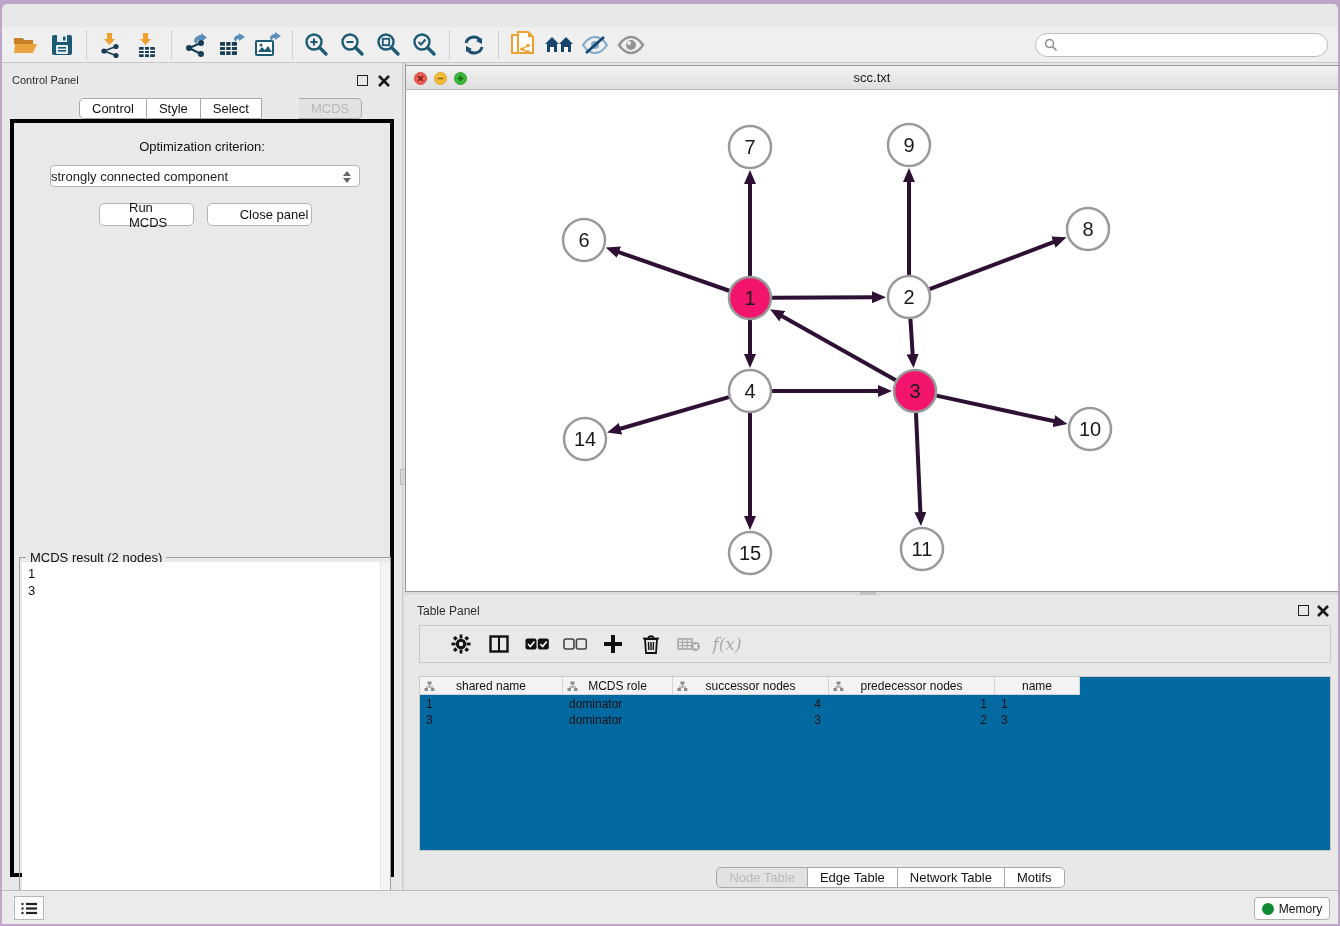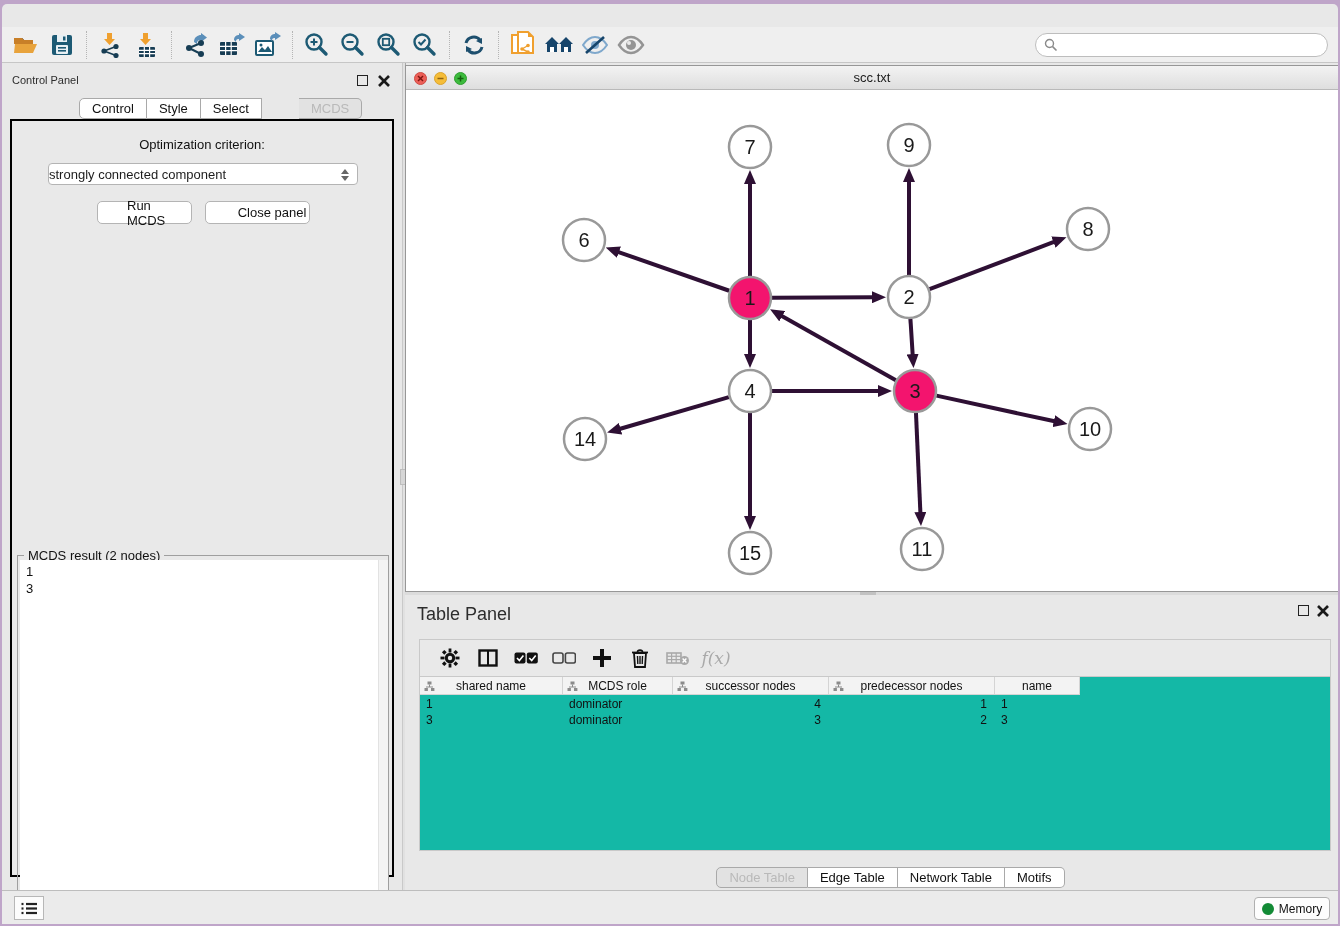--- a/index.html
+++ b/index.html
@@ -30,21 +30,21 @@
   .cp-float { right:34px; top:12px; }
   .close-x { position:absolute; width:12px; height:12px; }
   .cp-close { right:12px; top:12px; }
 
   .tabs-row { position:absolute; left:77px; top:35px; height:21px; display:flex; }
   .tab { height:21px; font-size:13px; padding:0 12px; display:flex; align-items:center; justify-content:center; background:#fff; border:1px solid #a9a9a9; border-left:none; color:#111; }
   .tab.first { border-left:1px solid #a9a9a9; border-radius:5px 0 0 5px; }
   .tab.last { border-radius:0 5px 5px 0; }
   .tab.disabled-selected { background:#e2e2e2; color:#b9b9b9;margin-left:37px; }
 
-  .cp-box { position:absolute; left:8px; top:56px; width:384px; height:758px; border:2px solid #000000; background:#e9e9e9; }
+  .cp-box { position:absolute; left:8px; top:56px; width:384px; height:758px; border:4px solid #000000; background:#e9e9e9; }
   .opt-label { position:absolute; left:0; top:16px; width:100%; text-align:center; font-size:13px; color:#111; }
   .cp-select { position:absolute; left:36px; top:42px; width:310px; height:22px; background:#fff; border:1px solid #b4b4b4; border-radius:4px; font-size:13px; display:flex; align-items:center; }
   .stepper { position:absolute; right:6px; top:3px; width:12px; height:16px; display:flex; flex-direction:column; align-items:center; justify-content:center; gap:2px; }
   .tri-up { width:0; height:0; border-left:4px solid transparent; border-right:4px solid transparent; border-bottom:5px solid #666; }
   .tri-dn { width:0; height:0; border-left:4px solid transparent; border-right:4px solid transparent; border-top:5px solid #666; }
   .btn { position:absolute; height:23px; background:#fff; border:1px solid #b4b4b4; border-radius:5px; font-size:13px; display:flex; align-items:center; justify-content:center; color:#111;padding-left:29px; }
 
   .result-fieldset { position:absolute; left:5px; top:434px; width:372px; height:378px; border:1px solid #9f9f9f; }
   .result-legend { position:absolute; left:6px; top:-8px; background:#e9e9e9; padding:0 4px; font-size:13px; color:#111; }
   .result-area { position:absolute; left:2px; top:4px; width:368px; height:370px; background:#fff; }
@@ -57,28 +57,28 @@
   .net-titlebar { position:absolute; left:0; top:0; width:100%; height:24px; background:linear-gradient(#f3f3f3,#dedede); border-bottom:1px solid #b9b9b9; }
   .net-title { position:absolute; width:100%; top:4px; text-align:center; font-size:13px; color:#1a1a1a; }
   .light { position:absolute; top:6px; width:13px; height:13px; border-radius:50%; display:flex; align-items:center; justify-content:center; }
   .net-canvas { position:absolute; left:0; top:24px; width:932px; height:501px; background:#fff; }
 
   .h-divider { position:absolute; left:403px; top:588px; width:934px; height:3px; background:#dcdcdc; }
   .h-handle { position:absolute; left:455px; top:0; width:16px; height:3px; background:#c2c2c2; }
 
   
   .table-panel { position:absolute; left:403px; top:591px; width:934px; height:295px; background:#e8e8e8; }
-  .tp-title { position:absolute; left:12px; top:9px; font-size:18px; color:#2d2d2d; }
+  .tp-title { position:absolute; left:12px; top:9px; font-size:12px; color:#2d2d2d; }
   .tp-float { right:30px; top:10px; }
   .tp-close { right:10px; top:10px; }
-  .tp-toolbar { position:absolute; left:14px; top:44px; width:912px; height:38px; background:#e9e9e9; border:1px solid #c9c9c9; display:flex; align-items:center; padding-left:13px; gap:4px; }
+  .tp-toolbar { position:absolute; left:14px; top:30px; width:912px; height:38px; background:#e9e9e9; border:1px solid #c9c9c9; display:flex; align-items:center; padding-left:24px; gap:4px; }
   .tp-btn { width:34px; height:30px; display:flex; align-items:center; justify-content:center; }
   .fx-label { font-family:"DejaVu Serif","Liberation Serif",serif; font-style:italic; font-size:17px; color:#a9a9a9; }
 
-  .tp-table { position:absolute; left:14px; top:81px; width:912px; height:175px; background:#14b8a6; border:1px solid #c9c9c9; }
+  .tp-table { position:absolute; left:14px; top:81px; width:912px; height:175px; background:#0369a1; border:1px solid #c9c9c9; }
   .tp-head { position:absolute; left:0; top:0; height:18px; background:#f3f3f3; border-right:1px solid #d4d4d4; border-bottom:1px solid #d4d4d4; font-size:12px; color:#111; display:flex; align-items:center; justify-content:center; }
   .hicon { position:absolute; left:4px; top:4px; }
   .cell { position:absolute; height:16px; font-size:12px; color:#111; display:flex; align-items:center; }
   .cell.left { justify-content:flex-start; padding-left:6px; }
   .cell.right { justify-content:flex-end; padding-right:8px; }
 
   .tp-tabs { position:absolute; left:0; top:272px; width:100%; display:flex; justify-content:center; }
 
   
   .statusbar { position:absolute; left:0; top:886px; width:100%; height:34px; background:#ebebeb; border-top:1px solid #bdbdbd; }

